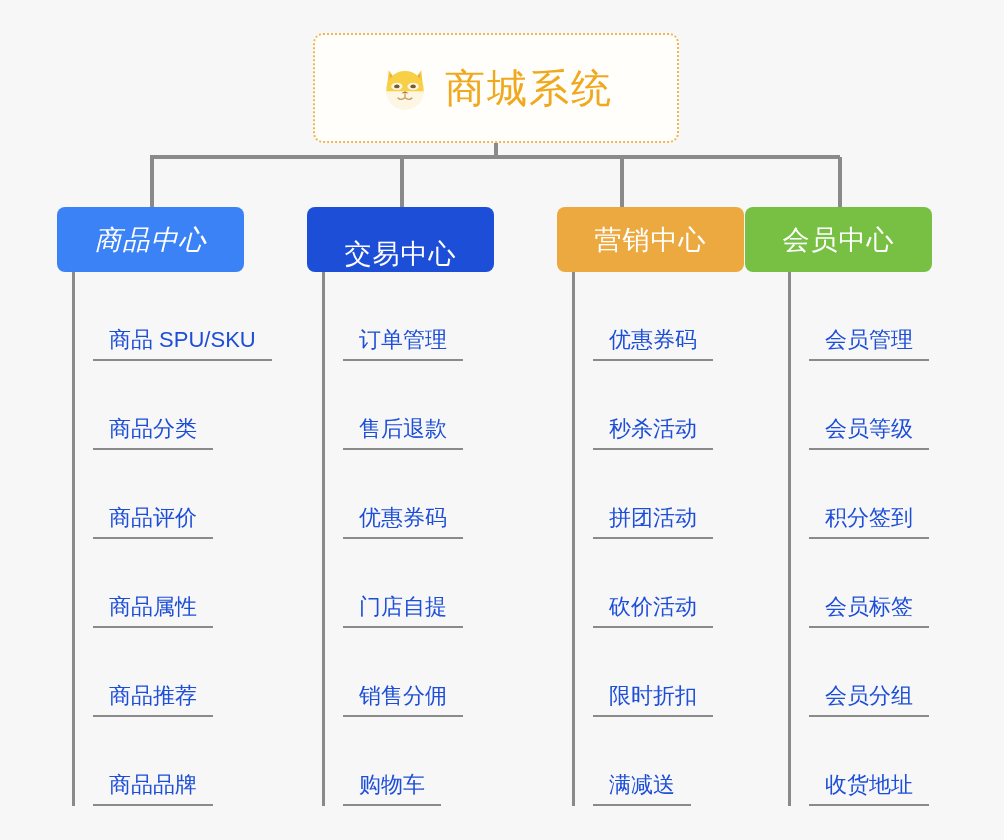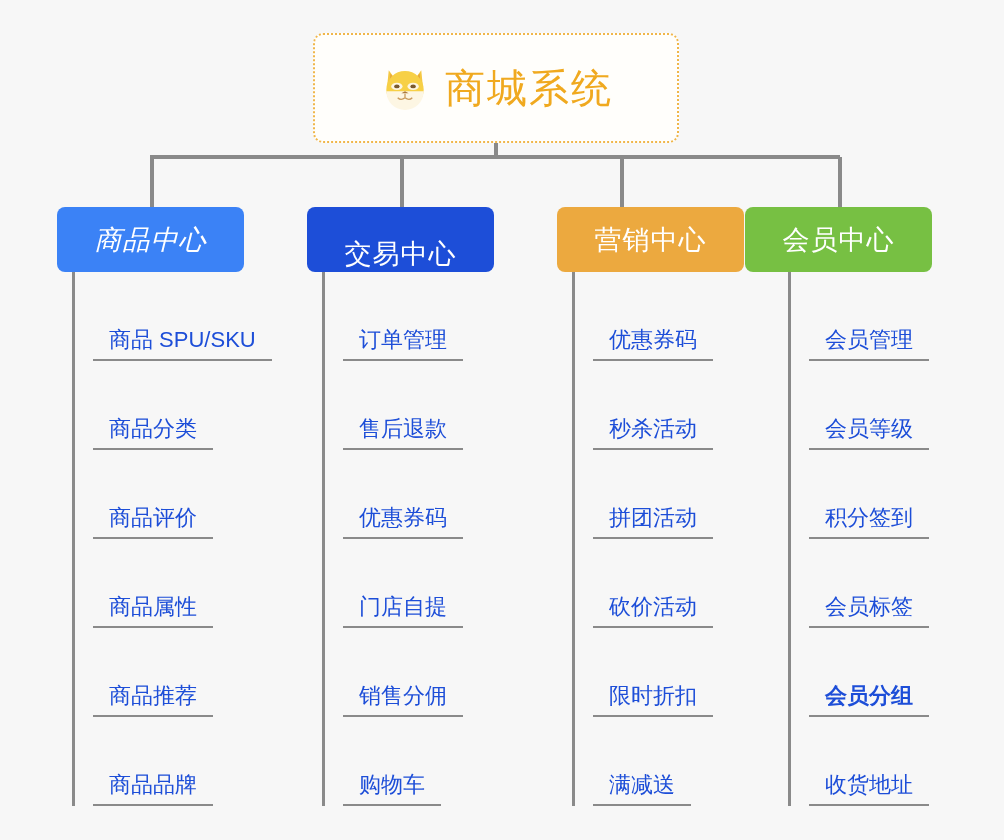--- a/index.html
+++ b/index.html
@@ -239,21 +239,21 @@
       <div class="leaf-item">
           <span class="leaf-underline" style="border-bottom-color: rgb(138, 138, 138);">会员等级</span>
         </div>
       <div class="leaf-item">
           <span class="leaf-underline" style="border-bottom-color: rgb(138, 138, 138);">积分签到</span>
         </div>
       <div class="leaf-item">
           <span class="leaf-underline" style="border-bottom-color: rgb(138, 138, 138);">会员标签</span>
         </div>
       <div class="leaf-item">
-          <span class="leaf-underline" style="border-bottom-color: rgb(138, 138, 138); font-weight: bold;">会员分组</span>
+          <span class="leaf-underline" style="border-bottom-color: rgb(138, 138, 138);">会员分组</span>
         </div>
       <div class="leaf-item">
           <span class="leaf-underline" style="border-bottom-color: rgb(138, 138, 138);">收货地址</span>
         </div>
     </div>
   </div>
 
 </div>
 
 </body></html>

